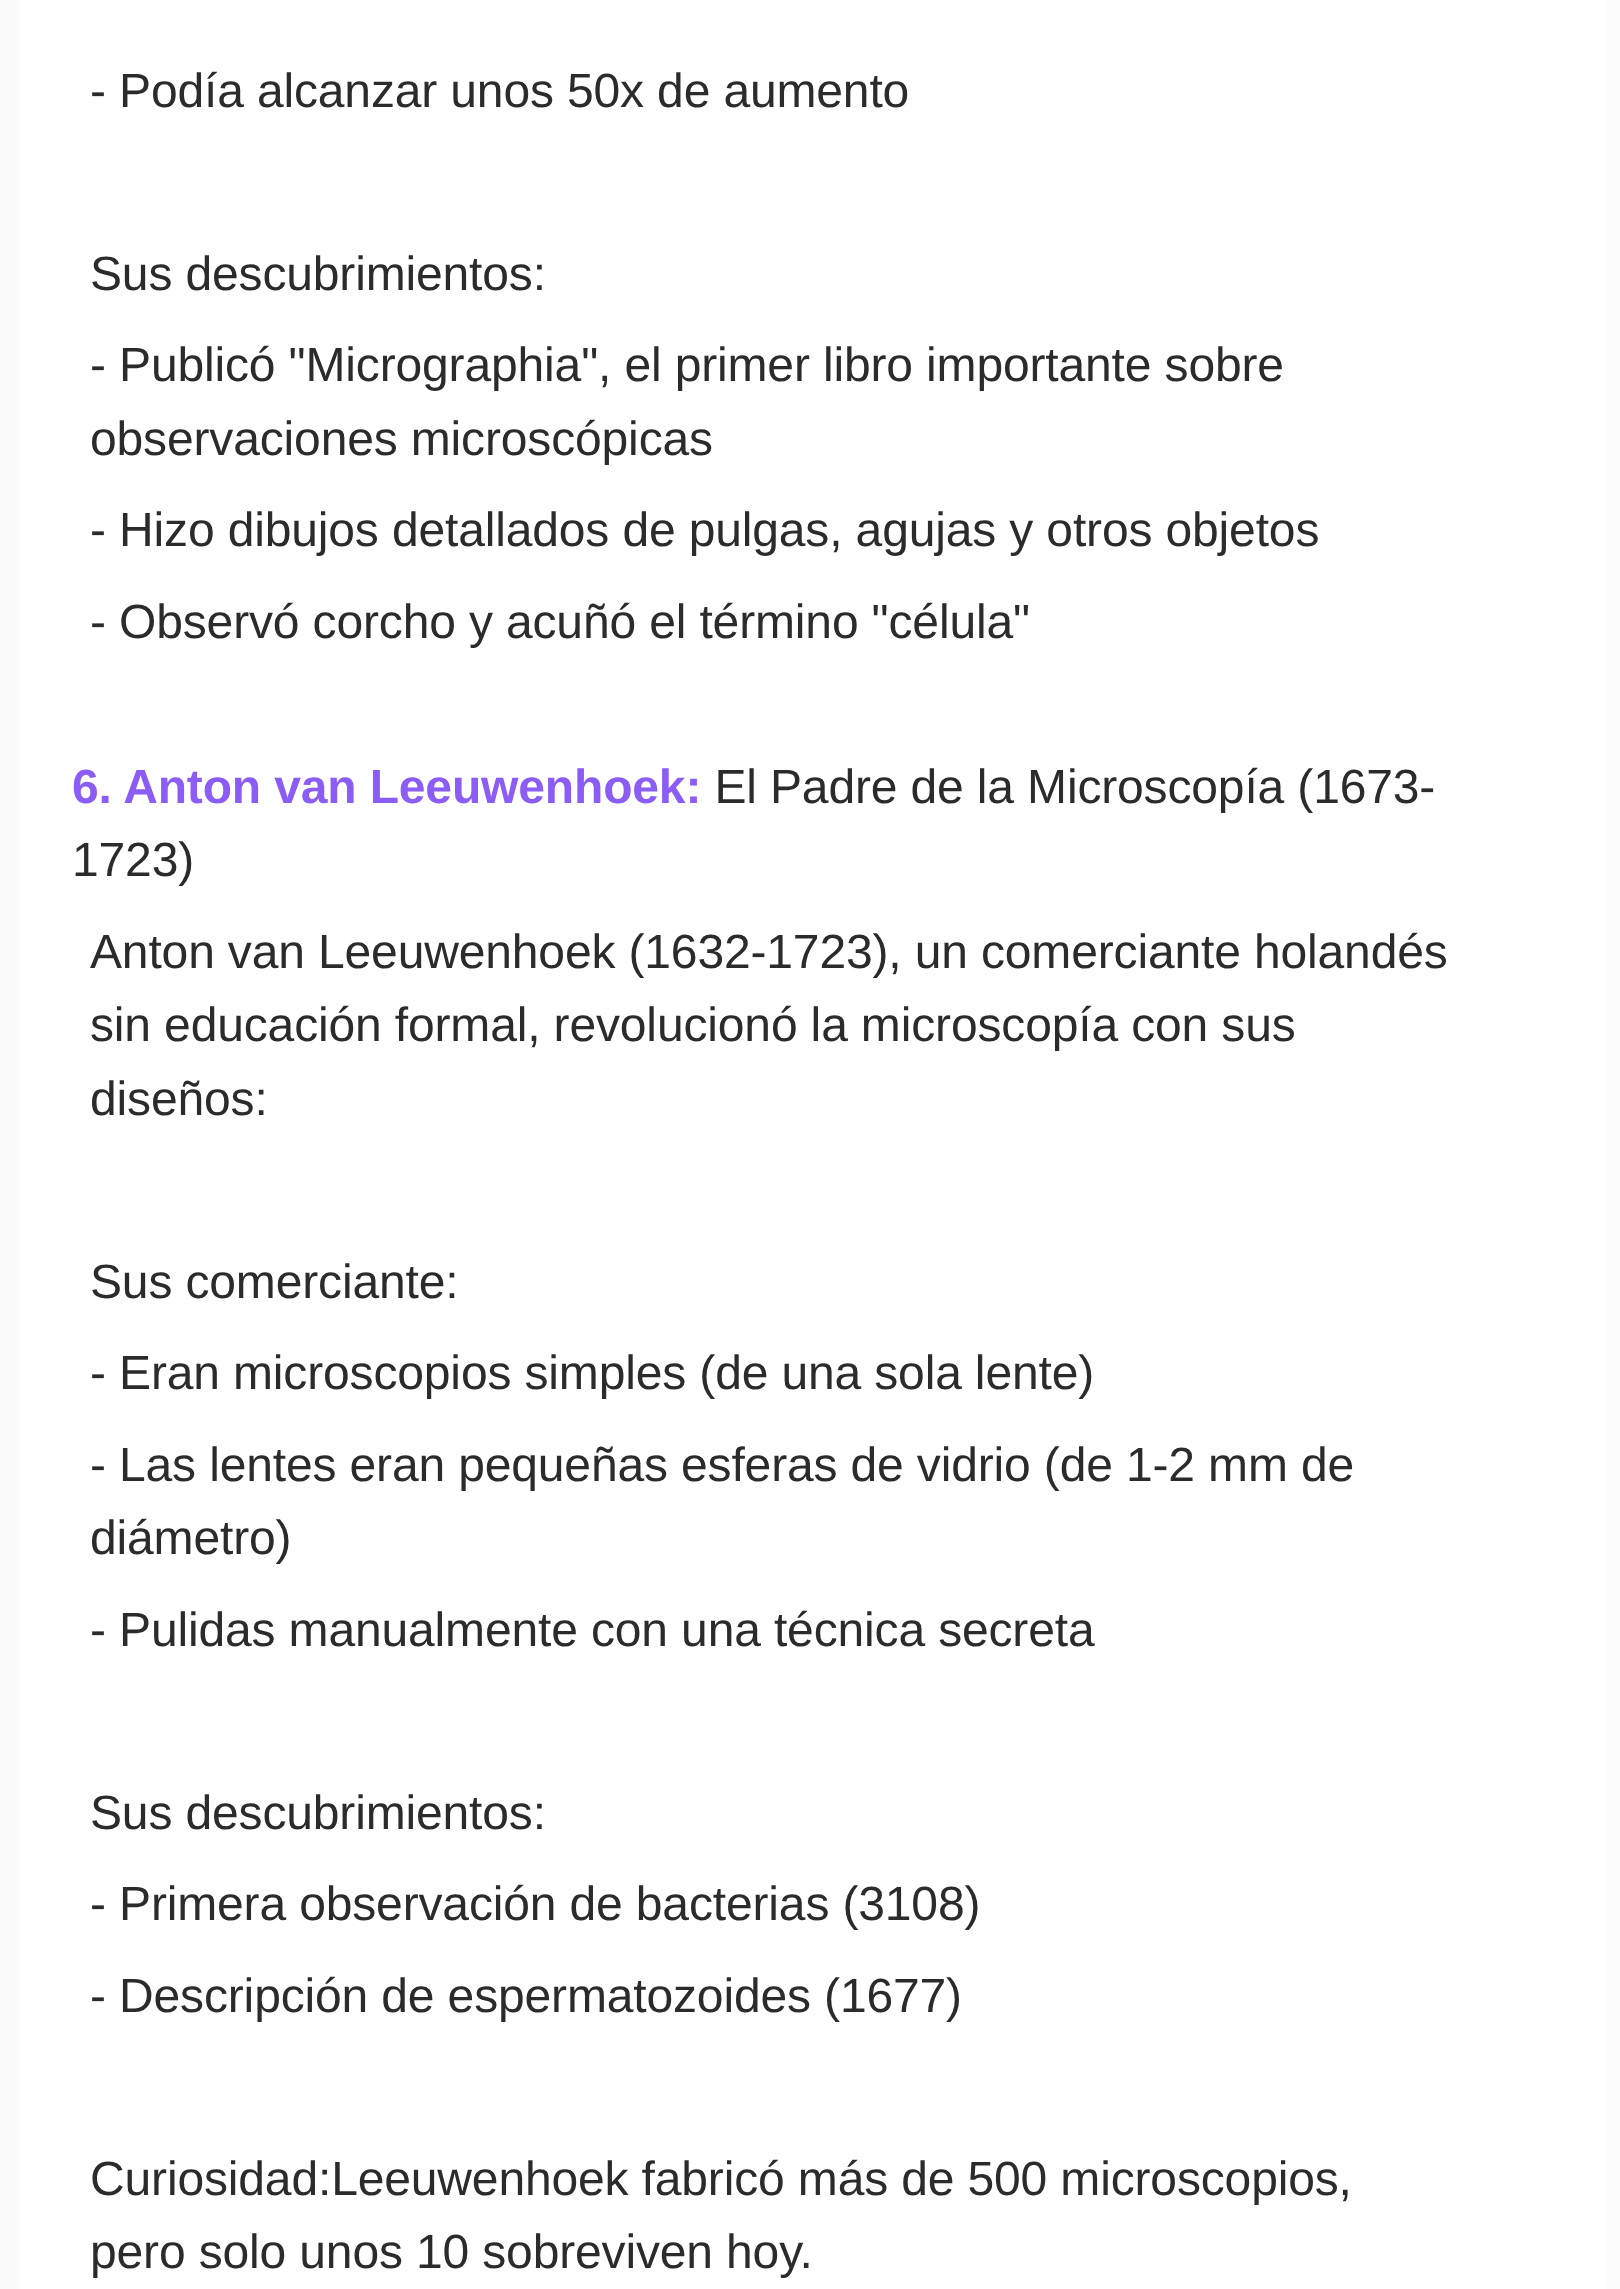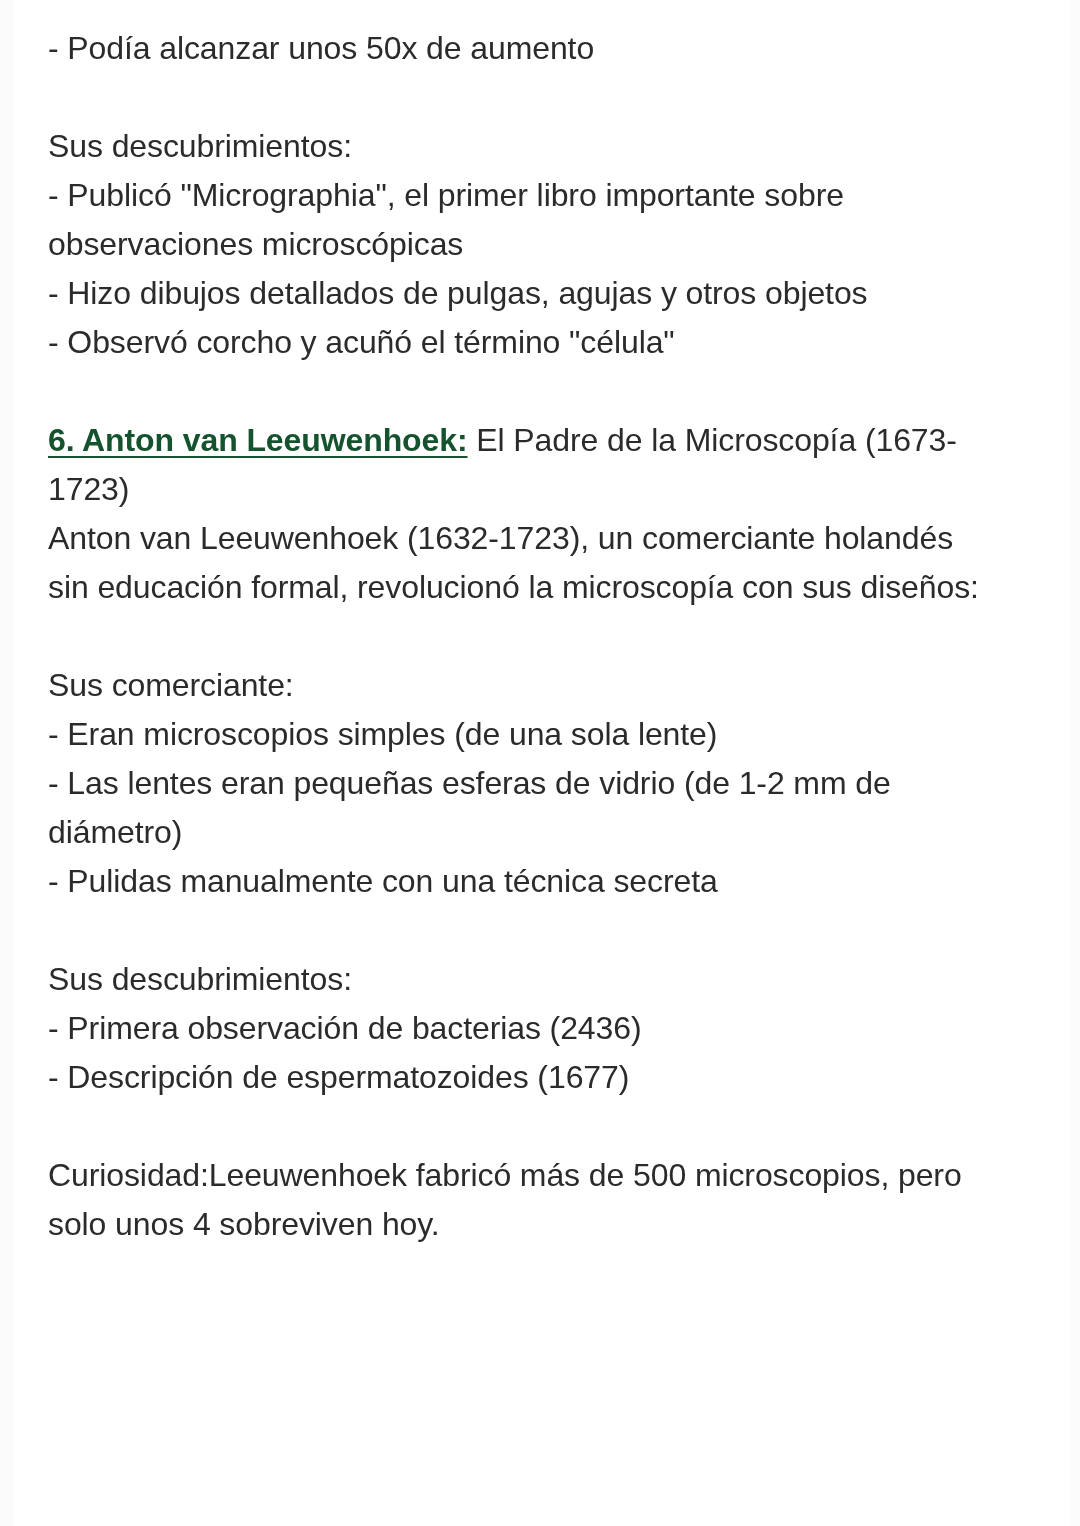--- a/index.html
+++ b/index.html
@@ -55,31 +55,30 @@
     white-space: pre-wrap;
   }
 
   
   .spacer {
     height: 49px;
   }
 
   
   .para {
-    margin: 0;
+    margin: 12px;
     white-space: normal;
   }
 
   .heading-line {
     margin: 0;
   }
   .heading-key {
     font-weight: bold;
-    color: #14532d;
-    text-decoration: underline;
+    color: #8b5cf6;
     text-underline-offset: 5px;
     text-decoration-thickness: 2px;
   }
   .heading-rest {
     font-weight: normal;
     color: #2b2b2b;
   }
 </style>
 </head>
 <body>
@@ -117,24 +116,24 @@
       <div class="line para">Sus comerciante:</div>
       <div class="para">- Eran microscopios simples (de una sola lente)</div>
       <div class="para">- Las lentes eran pequeñas esferas de vidrio (de 1-2 mm de diámetro)</div>
       <div class="para">- Pulidas manualmente con una técnica secreta</div>
     </div>
 
     <div class="spacer"></div>
 
     <div class="block">
       <div class="line para">Sus descubrimientos:</div>
-      <div class="para">- Primera observación de bacterias (2436)</div>
+      <div class="para">- Primera observación de bacterias (3108)</div>
       <div class="para">- Descripción de espermatozoides (1677)</div>
     </div>
 
     <div class="spacer"></div>
 
     <div class="block">
-      <div class="para">Curiosidad:Leeuwenhoek fabricó más de 500 microscopios, pero solo unos 4 sobreviven hoy.</div>
+      <div class="para">Curiosidad:Leeuwenhoek fabricó más de 500 microscopios, pero solo unos 10 sobreviven hoy.</div>
     </div>
 
   </div>
 </div>
 
 </body></html>

